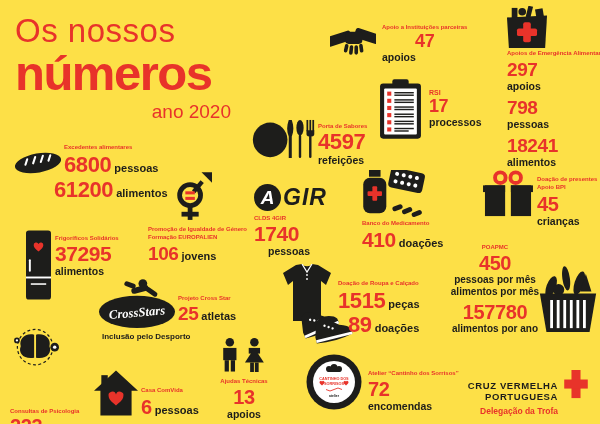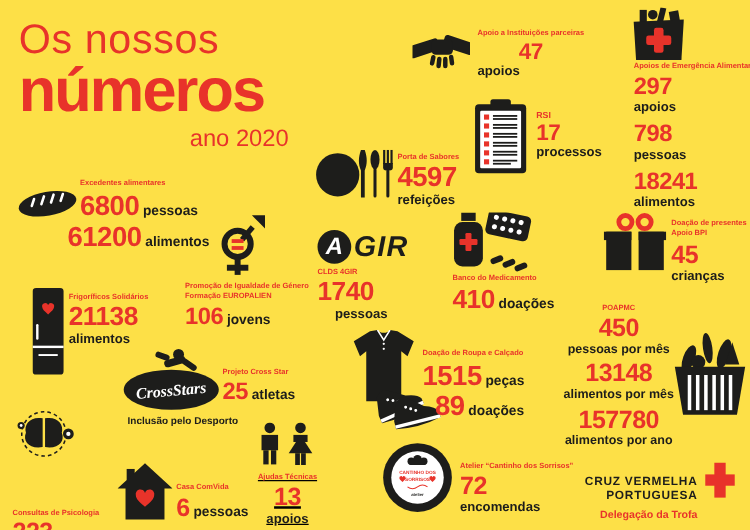--- a/index.html
+++ b/index.html
@@ -233,21 +233,21 @@
   <div class="stat" style="left:26px; top:226px;">
     <svg class="abs" style="left:0; top:4px;" width="25" height="70" viewBox="0 0 26 72">
       <rect x="0" y="0" width="26" height="72" rx="3" fill="#1d1d1b"></rect>
       <path d="M13 22 c-3.2-2.6-5-4.5-5-6.5 a2.6 2.6 0 0 1 5-1.3 a2.6 2.6 0 0 1 5 1.3 c0 2-1.8 3.9-5 6.5 z" fill="#e8332a"></path>
       <rect x="3" y="30" width="2" height="13" rx="1" fill="#fff"></rect>
       <rect x="0" y="48" width="26" height="2" fill="#fff"></rect>
       <rect x="5" y="55" width="16" height="1.6" fill="#fff"></rect>
     </svg>
     <div class="abs stack" style="left:29px; top:9px;">
       <div class="stat-label">Frigoríficos Solidários</div>
-      <div class="num" style="font-size:21px;">21138</div>
+      <div class="num" style="font-size:21px;">37295</div>
       <div class="unit">alimentos</div>
     </div>
   </div>
 
   <div class="stat" style="left:148px; top:170px;">
     <svg class="abs" style="left:24px; top:2px;" width="40" height="52" viewBox="0 0 42 54">
       <circle cx="19" cy="24" r="11" stroke="#1d1d1b" stroke-width="5" fill="none"></circle>
       <g fill="#1d1d1b">
         <rect x="16.5" y="35" width="5" height="15"></rect>
         <rect x="10" y="41.5" width="18" height="5"></rect>
@@ -266,21 +266,20 @@
         <span class="num" style="font-size:19px;">106</span>
         <span class="unit" style="font-size:11px;">jovens</span>
       </div>
     </div>
   </div>
 
   <div class="stat center stack" style="left:448px; top:244px; width:94px;">
     <div class="stat-label">POAPMC</div>
     <div class="num" style="font-size:20px; margin-top:1px;">450</div>
     <div class="unit" style="font-size:10px;">pessoas por mês</div>
-    <div class="num" style="font-size:20px; margin-top:4px;">13148</div>
     <div class="unit" style="font-size:10px;">alimentos por mês</div>
     <div class="num" style="font-size:20px; margin-top:4px;">157780</div>
     <div class="unit" style="font-size:10px;">alimentos por ano</div>
   </div>
   <svg class="abs" style="left:538px; top:266px;" width="60" height="68" viewBox="0 0 64 72">
     <g fill="#1d1d1b">
       <ellipse cx="14" cy="22" rx="5" ry="12" transform="rotate(20 14 22)"></ellipse>
       <ellipse cx="30" cy="13" rx="4" ry="13" transform="rotate(-8 30 13)"></ellipse>
       <ellipse cx="44" cy="18" rx="5" ry="13" transform="rotate(18 44 18)"></ellipse>
       <circle cx="22" cy="25" r="6"></circle>
@@ -378,21 +377,21 @@
     </svg>
     <div class="abs" style="left:47px; top:17px;">
       <div class="stat-label">Casa ComVida</div>
       <div class="inline" style="margin-top:2px;">
         <span class="num" style="font-size:20px;">6</span>
         <span class="unit" style="font-size:11px;">pessoas</span>
       </div>
     </div>
   </div>
 
-  <div class="stat center stack" style="left:200px; top:338px; width:60px;text-decoration:underline;">
+  <div class="stat center stack" style="left:214px; top:338px; width:60px;">
     <svg width="50" height="34" viewBox="0 0 52 36">
       <g fill="#1d1d1b">
         <circle cx="11" cy="4.5" r="4.5"></circle>
         <rect x="4" y="10.5" width="14" height="13"></rect>
         <rect x="5.5" y="23.5" width="4.5" height="12"></rect>
         <rect x="12" y="23.5" width="4.5" height="12"></rect>
         <circle cx="37" cy="4.5" r="4.5"></circle>
         <rect x="31" y="10.5" width="12" height="6"></rect>
         <polygon points="37,10.5 47,26 27,26"></polygon>
         <rect x="32.5" y="26" width="4" height="10"></rect>

